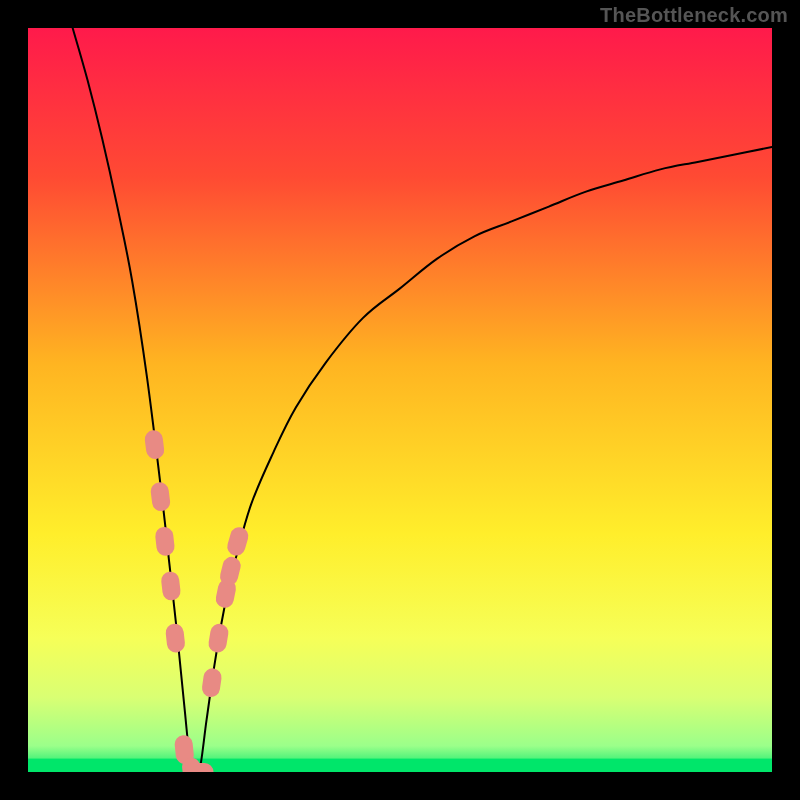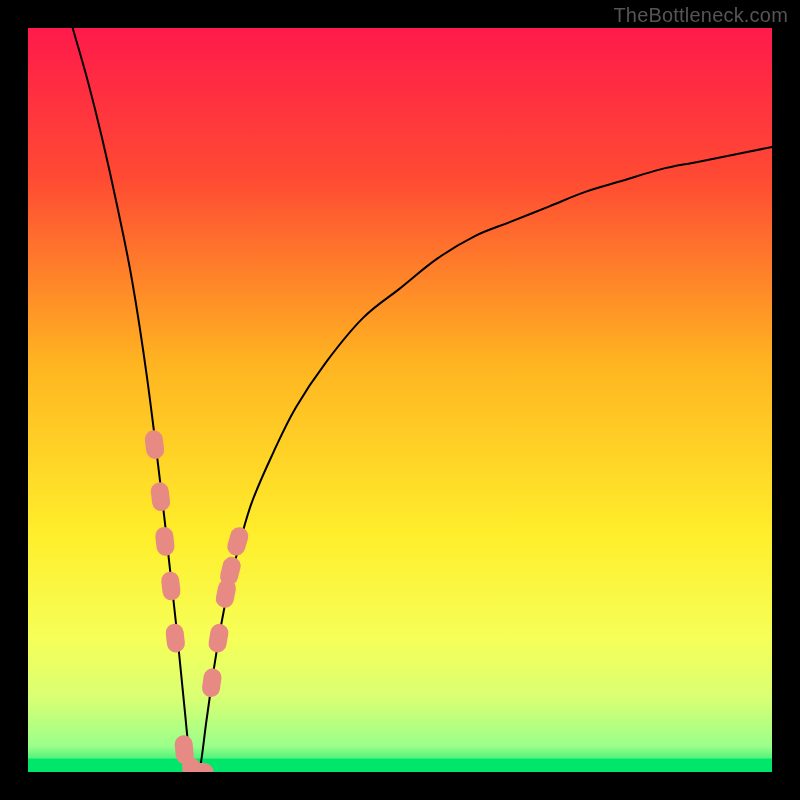--- a/index.html
+++ b/index.html
@@ -25,21 +25,21 @@
     top: 8px;
     width: 744px;
     height: 744px;
   }
   .watermark {
     position: absolute;
     top: 4px;
     right: 12px;
     color: #555;
     font-size: 20px;
-    font-weight: 400;
+    font-weight: 700;
     letter-spacing: 0.2px;
   }
 </style>
 </head>
 <body>
 
 <div class="frame">
   <svg class="plot" viewBox="0 0 744 744">
     <defs>
       <linearGradient id="bg" x1="0" y1="0" x2="0" y2="1">

